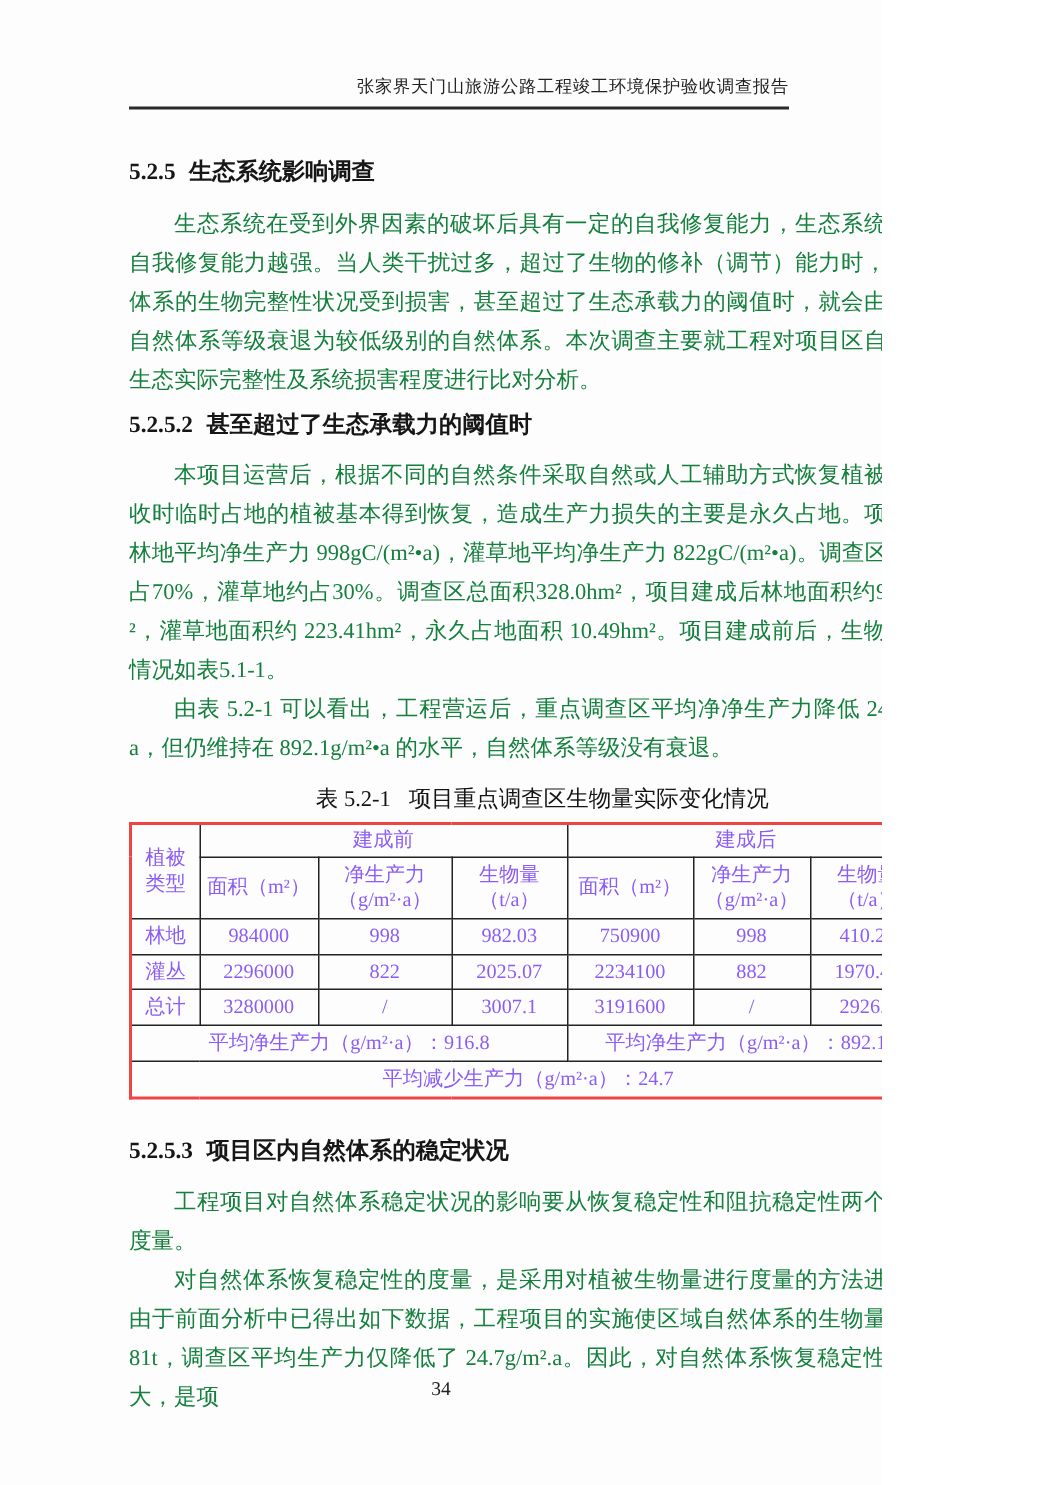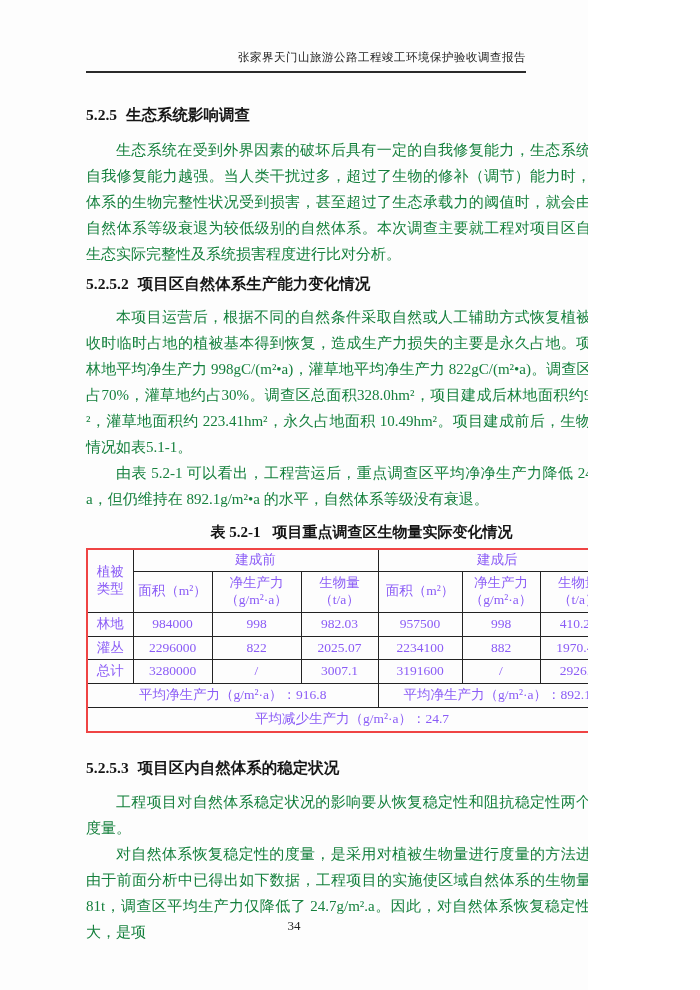--- a/index.html
+++ b/index.html
@@ -35,21 +35,21 @@
   p.body{
     margin:0;
     font-size:15px;line-height:26px;
     text-align:justify;text-indent:2em;
     color:#15803d;
     word-break:break-all;
   }
   
   .tbl-caption{
     margin:11px 0 6px;
-    text-align:center;font-weight:700;font-size:15px;color:#141414;
+    text-align:center;font-weight:400;font-size:15px;color:#141414;
   }
   .tbl-caption .cap-num{margin-right:12px;}
   
   table.biomass{
     width:530px;border-collapse:collapse;table-layout:fixed;
     font-size:13.5px;color:#8b5cf6;
     border:2px solid #ef4444;
   }
   table.biomass th,table.biomass td{
     border:1px solid #232323;
@@ -80,21 +80,21 @@
   <div class="content">
 
     <div class="sec h525">
       <span class="sec-num">5.2.5</span><span>生态系统影响调查</span>
     </div>
 
 
     <p class="body">生态系统在受到外界因素的破坏后具有一定的自我修复能力，生态系统越复杂自我修复能力越强。当人类干扰过多，超过了生物的修补（调节）能力时，该自然体系的生物完整性状况受到损害，甚至超过了生态承载力的阈值时，就会由较高的自然体系等级衰退为较低级别的自然体系。本次调查主要就工程对项目区自然体系生态实际完整性及系统损害程度进行比对分析。</p>
 
     <div class="sec h5252">
-      <span class="sec-num">5.2.5.2</span><span>项目区自然体系生产能力变化情况</span>
+      <span class="sec-num">5.2.5.2</span><span>甚至超过了生态承载力的阈值时</span>
     </div>
 
     <p class="body">本项目运营后，根据不同的自然条件采取自然或人工辅助方式恢复植被，到验收时临时占地的植被基本得到恢复，造成生产力损失的主要是永久占地。项目区内林地平均净生产力 998gC/(m²•a)，灌草地平均净生产力 822gC/(m²•a)。调查区林地约占70%，灌草地约占30%。调查区总面积328.0hm²，项目建成后林地面积约95.75hm²，灌草地面积约 223.41hm²，永久占地面积 10.49hm²。项目建成前后，生物量变化情况如表5.1-1。</p>
     <p class="body">由表 5.2-1 可以看出，工程营运后，重点调查区平均净净生产力降低 24.7g/m²•a，但仍维持在 892.1g/m²•a 的水平，自然体系等级没有衰退。</p>
 
     <div class="tbl-caption">
       <span class="cap-num">表 5.2-1</span><span>项目重点调查区生物量实际变化情况</span>
     </div>
 
     <table class="biomass">
@@ -126,21 +126,21 @@
           <th class="pre">生物量
 （t/a）</th>
         </tr>
       </thead>
       <tbody>
         <tr>
           <td>林地</td>
           <td>984000</td>
           <td>998</td>
           <td>982.03</td>
-          <td>957500</td>
+          <td>750900</td>
           <td>998</td>
           <td>410.26</td>
         </tr>
         <tr>
           <td>灌丛</td>
           <td>2296000</td>
           <td>822</td>
           <td>2025.07</td>
           <td>2234100</td>
           <td>882</td>

